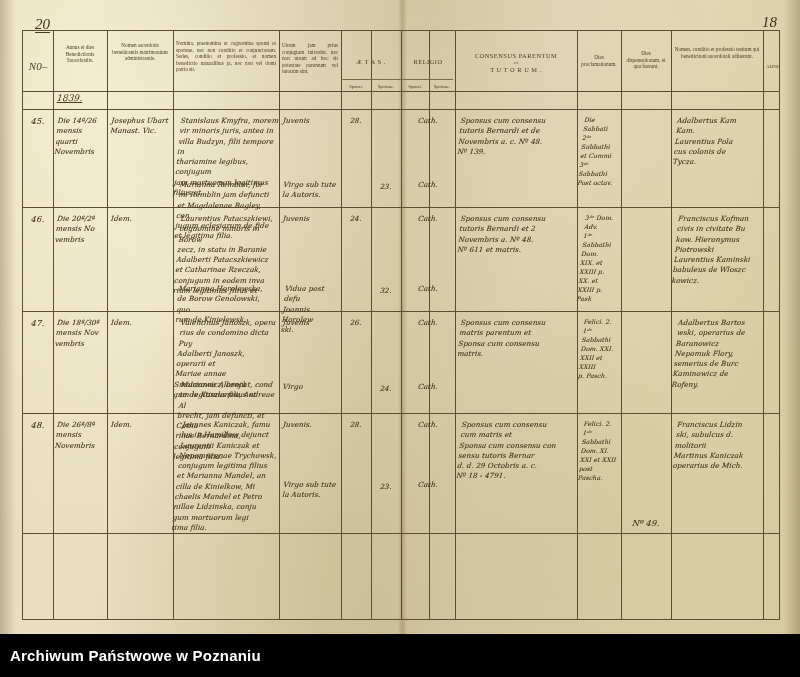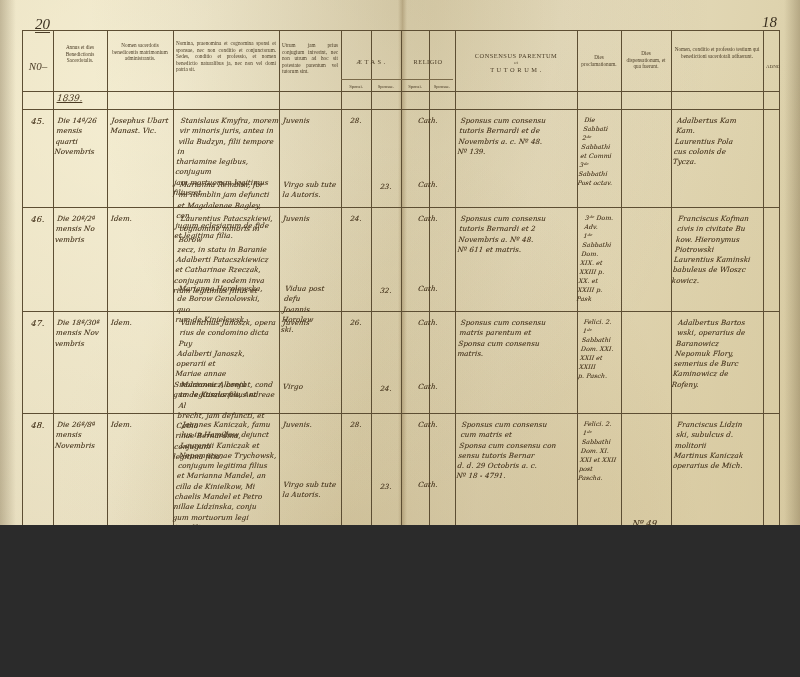--- a/index.html
+++ b/index.html
@@ -3,21 +3,21 @@
 <meta charset="utf-8">
 <style>
   html, body {
     margin: 0;
     padding: 0;
     background: #2b2b2b;
   }
   #page {
     position: relative;
     width: 800px;
-    height: 525px;
+    height: 677px;
     overflow: hidden;
     background: #f0abfc;
     font-family: "Liberation Serif", serif;
   }
 
   
   .paper {
     position: absolute;
     left: 0; top: 0;
     width: 800px;
@@ -402,14 +402,17 @@
     <div class="hw center big" style="left:600px; top:486px; width:46px; white-space:pre-line;">Nº 49.</div>
     <div class="hw" style="left:650px; top:388px; width:88px; white-space:pre-line;">Franciscus Lidzin
 ski, subulcus d.
 molitorii
 Martinus Kaniczak
 operarius de Mich.</div>
     <div class="hw" style="left:742px; top:388px; width:15px; white-space:pre-line;"></div>
 
   </div>
 
+  <div class="footer">
+    <span>Archiwum Państwowe w Poznaniu</span>
+  </div>
 
 </div>
 
 </body></html>

